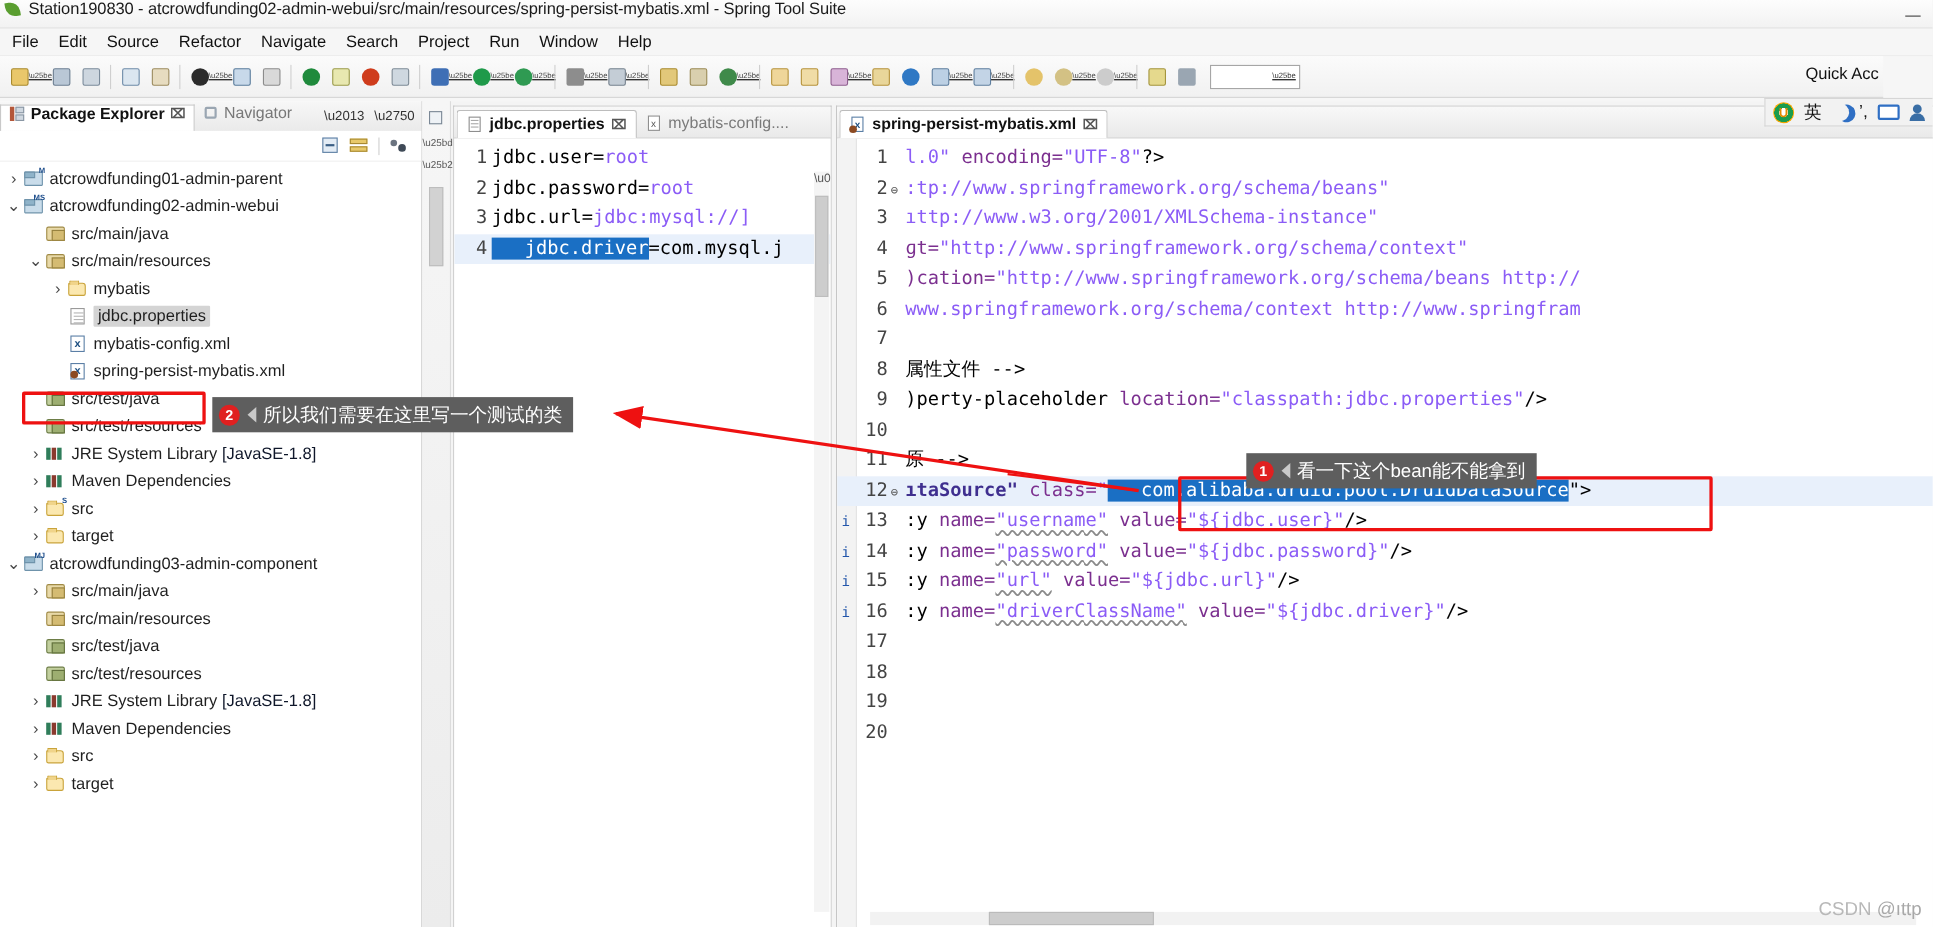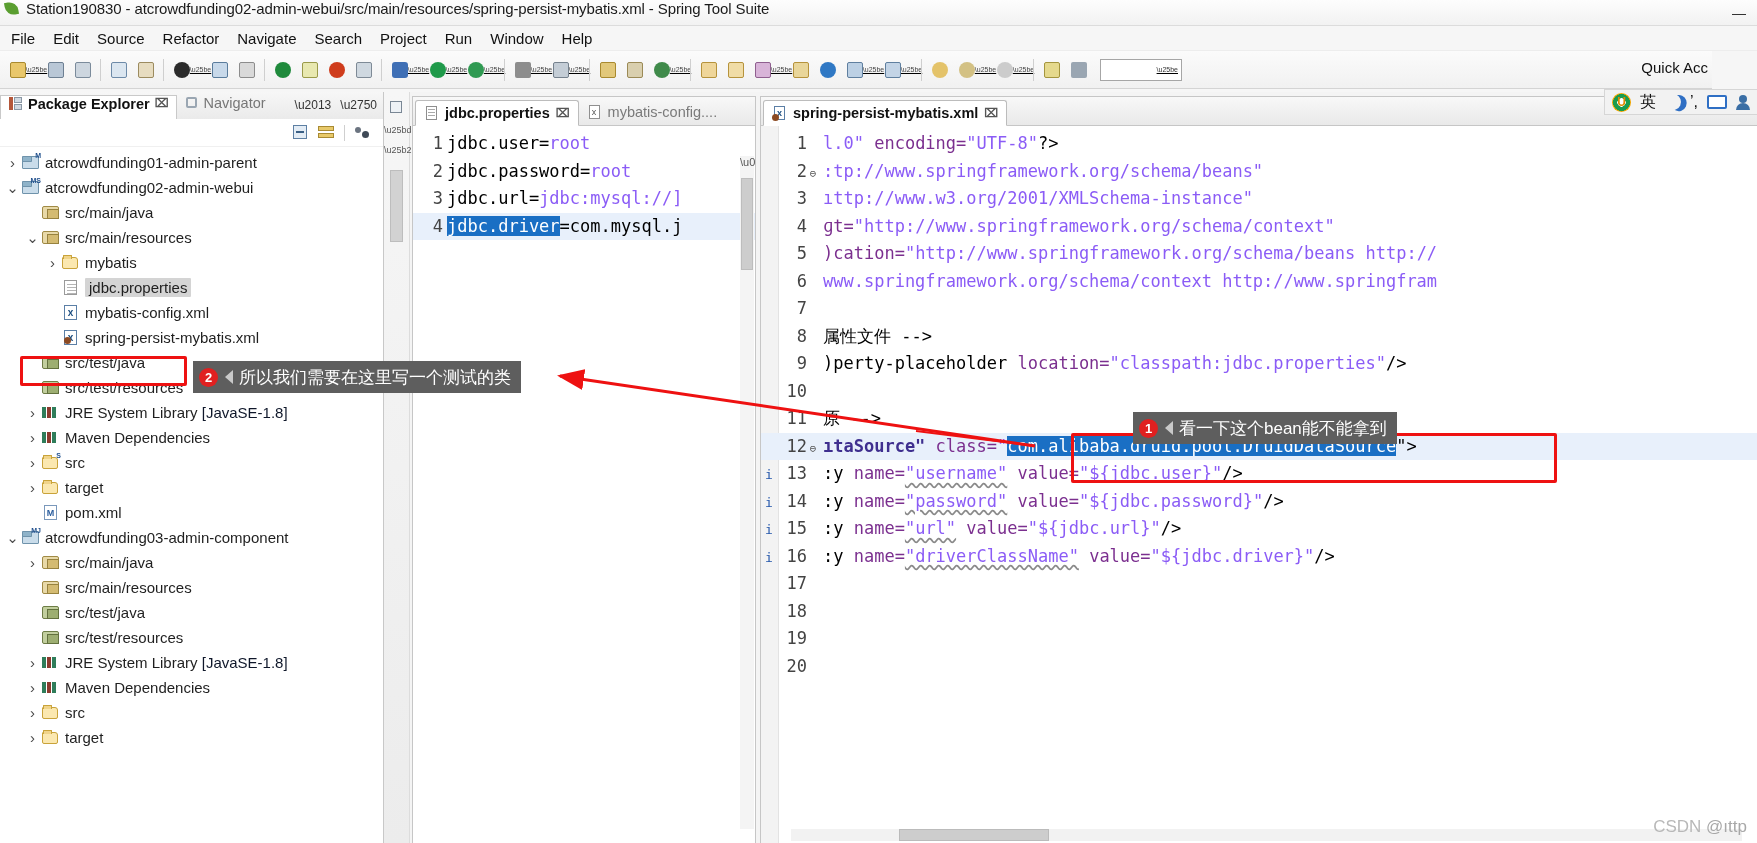--- a/index.html
+++ b/index.html
@@ -315,21 +315,21 @@
   }
   .fold {
     width: 12px; text-align: center; color: #555; font-size: 11px; flex: none;
   }
   .ctext { padding-left: 4px; }
   .k-plain { color: #000; }
   .k-val   { color: #8b5cf6; font-weight: normal; }
   .k-attr  { color: #7b2f8f; }
   .k-tag   { color: #3f2f8f; font-weight: bold; }
   .k-punct { color: #000; }
-  .sel { background: #1a6fc4; color: #fff !important; }
+  .sel { background: #1a6fc4; color: #fff !important; padding-left: 30px; }
   .sel-line { background: #e8f0fb; }
   .squig {
     text-decoration: underline;
     text-decoration-style: wavy;
     text-decoration-color: #8a8a8a;
     text-underline-offset: 3px;
   }
   .vscroll {
     position: absolute; right: 1px; top: 30px; width: 14px; bottom: 14px;
     background: #f4f4f4;
@@ -674,27 +674,20 @@
           </span>
           <span class="label-wrap"><span class="lbl">src</span></span>
         </div>
         <div class="tree-row" style="padding-left: 24px;">
           <span class="twisty" style="font-size: 15px;">›</span>
           <span class="ico">
             <span class="ic-folder"></span>
           </span>
           <span class="label-wrap"><span class="lbl">target</span></span>
         </div>
-        <div class="tree-row" style="padding-left: 24px;">
-          <span class="twisty"></span>
-          <span class="ico">
-            <span class="ic-pom"></span>
-          </span>
-          <span class="label-wrap"><span class="lbl">pom.xml</span></span>
-        </div>
         <div class="tree-row" style="padding-left: 4px;">
           <span class="twisty" style="font-size: 15px; line-height: 8px;">⌄</span>
           <span class="ico">
             <span class="ic-proj"></span>
             <span class="ic-badge">MJ</span>
           </span>
           <span class="label-wrap"><span class="lbl">atcrowdfunding03-admin-component</span></span>
         </div>
         <div class="tree-row" style="padding-left: 24px;">
           <span class="twisty" style="font-size: 15px;">›</span>

